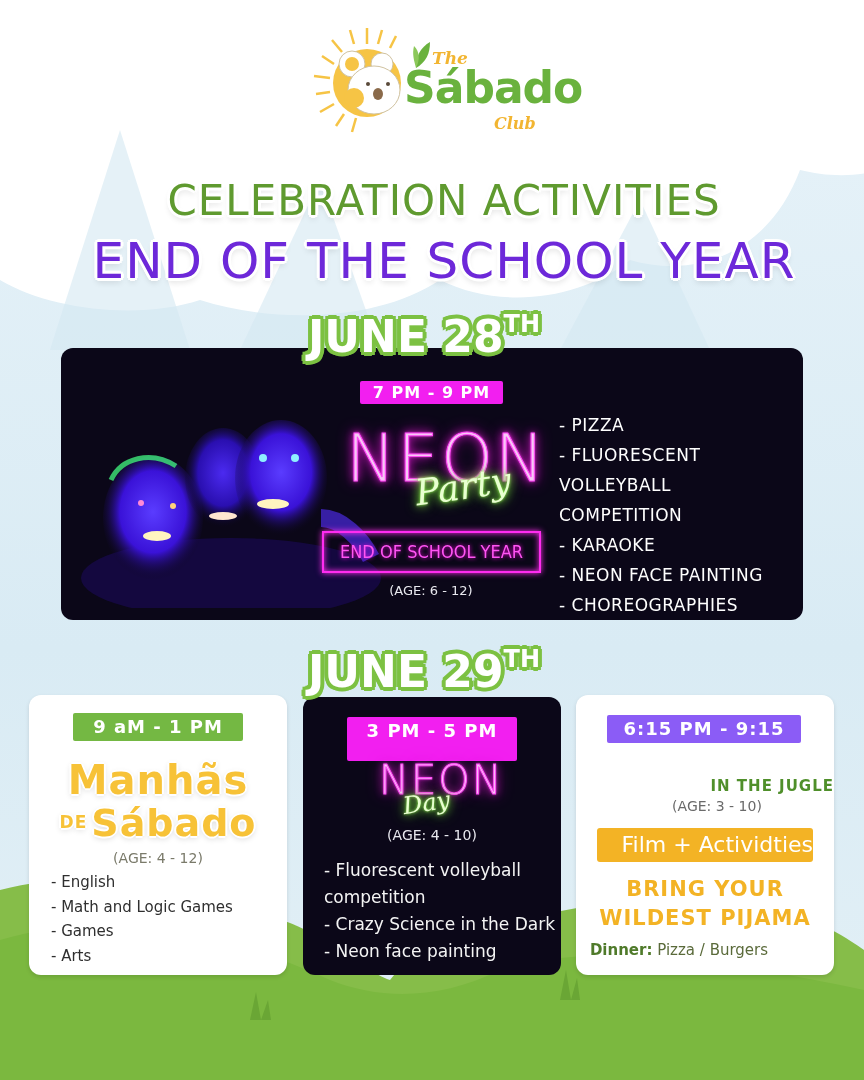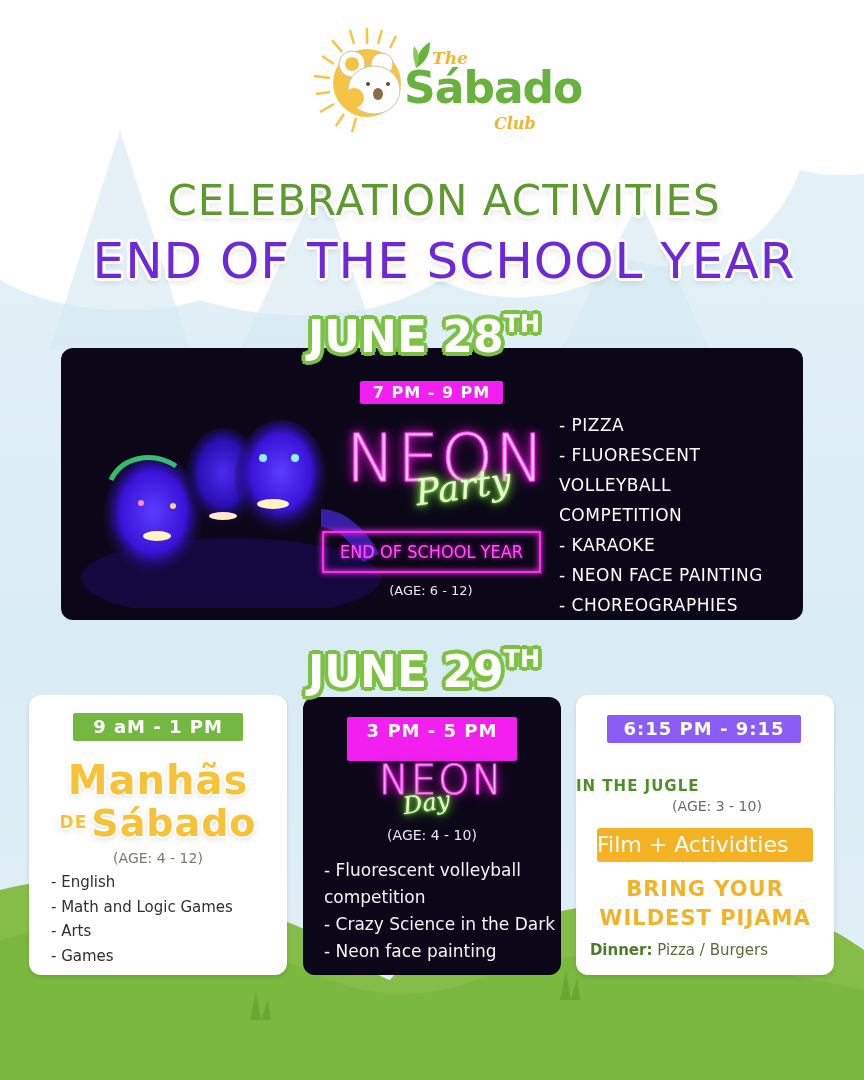--- a/index.html
+++ b/index.html
@@ -72,23 +72,23 @@
   .card-list li { list-style: none; }
 
   .neon-29 { left: 76px; top: 60px; font-size: 40px; color: #f7c8f6; -webkit-text-stroke: 1px #ff4cf5; }
   .script-29 { left: 100px; top: 92px; font-size: 24px; transform: rotate(-8deg); }
   .age-c2 { top: 130px; color: #e8e8ee; }
   .card-list-dark { position: absolute; left: 21px; top: 160px; width: 232px; font-size: 17px; line-height: 27px; color: #f4f4f4; }
   .card-list-dark li { list-style: none; }
 
   .pijama-1 { position: absolute; left: 0; width: 258px; top: 54px; text-align: center; font-size: 26px; font-weight: bold; color: #f3b325; letter-spacing: 1px;
     text-shadow: 2px 0 0 #fff, -2px 0 0 #fff, 0 2px 0 #fff, 0 -2px 0 #fff, 0 2px 5px rgba(0,0,0,0.18); }
-  .pijama-2 { position: absolute; left: 0; width: 258px; top: 82px; text-align: left; font-size: 15px; font-weight: bold; color: #4f8f2a; letter-spacing: 1px; }
+  .pijama-2 { position: absolute; left: 0; width: 258px; top: 82px; text-align: right; font-size: 15px; font-weight: bold; color: #4f8f2a; letter-spacing: 1px; }
   .age-c3 { top: 103px; color: #6a6a6a; margin-left: 12px; }
-  .film-bar { position: absolute; left: 21px; top: 133px; width: 216px; height: 34px; background: #f3b325; border-radius: 3px; color: #fff; font-size: 22px; text-align: left; line-height: 34px; }
+  .film-bar { position: absolute; left: 21px; top: 133px; width: 216px; height: 34px; background: #f3b325; border-radius: 3px; color: #fff; font-size: 22px; text-align: right; line-height: 34px; }
   .bring { position: absolute; left: 0; width: 258px; top: 180px; text-align: center; font-size: 21px; font-weight: bold; color: #f3b325; line-height: 29px; letter-spacing: 1px; }
   .dinner { position: absolute; left: 0; width: 206px; top: 246px; text-align: center; font-size: 15px; color: #5a6a3a; }
   .dinner b { color: #4f7a2a; }
 </style>
 </head>
 <body>
 
 <div class="bg-sky"></div>
 <svg class="bg-cloud" viewBox="0 0 1000 470">
   <path d="M0 0 H1000 V250 C960 300 900 300 860 290 C830 370 760 400 690 380 C640 420 560 430 500 400 C440 440 340 445 260 420 C200 440 110 430 60 400 L0 400 Z" fill="#ffffff"></path>
@@ -193,22 +193,22 @@
 <div class="card card-white card-1">
   <div class="time-pill pill-green">9 aM - 1 PM</div>
   <div class="manhas manhas-1">Manhãs</div>
   <div class="manhas manhas-2">
     <span class="de">DE</span><span>Sábado</span>
   </div>
   <div class="age age-c1">(AGE: 4 - 12)</div>
   <ul class="card-list">
     <li>- English</li>
     <li>- Math and Logic Games</li>
+    <li>- Games</li>
     <li>- Arts</li>
-    <li>- Games</li>
   </ul>
 </div>
 
 <div class="card card-dark card-2">
   <div class="time-pill pill-pink">3 PM - 5 PM</div>
   <div class="neon-word neon-29">NEON</div>
   <div class="neon-script script-29">Day</div>
   <div class="age age-c2">(AGE: 4 - 10)</div>
   <ul class="card-list-dark">
     <li>- Fluorescent volleyball</li>

